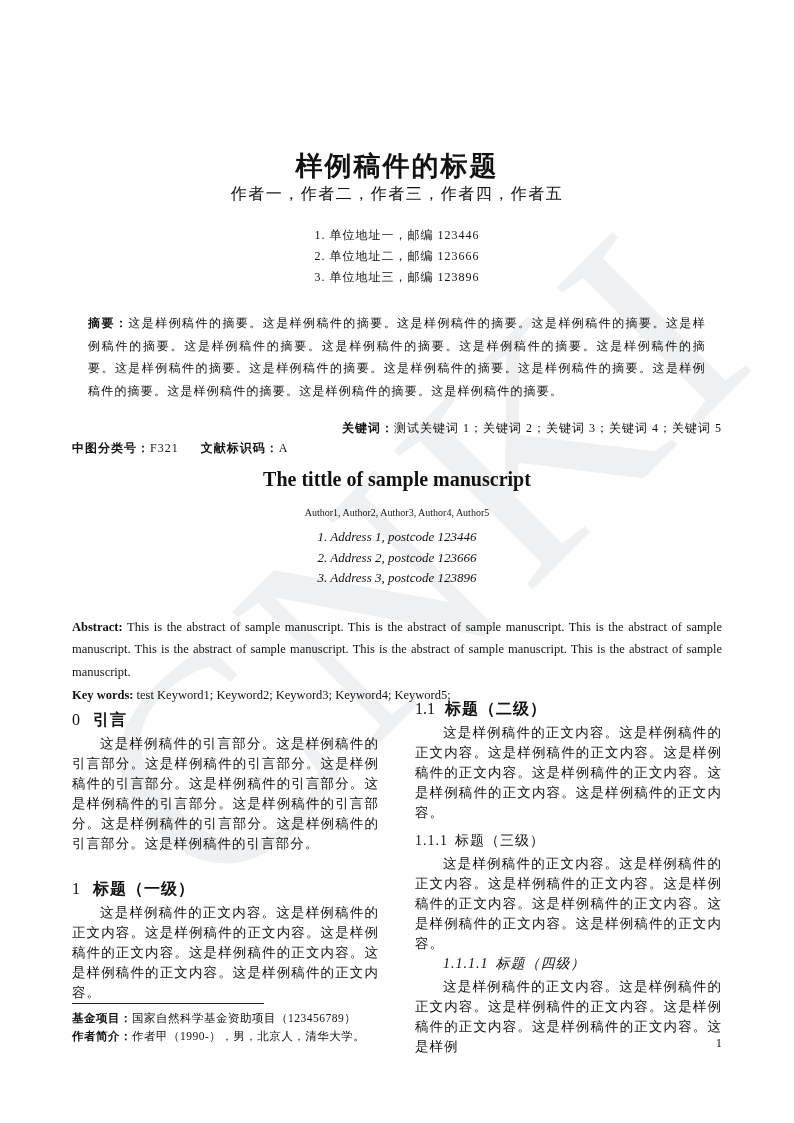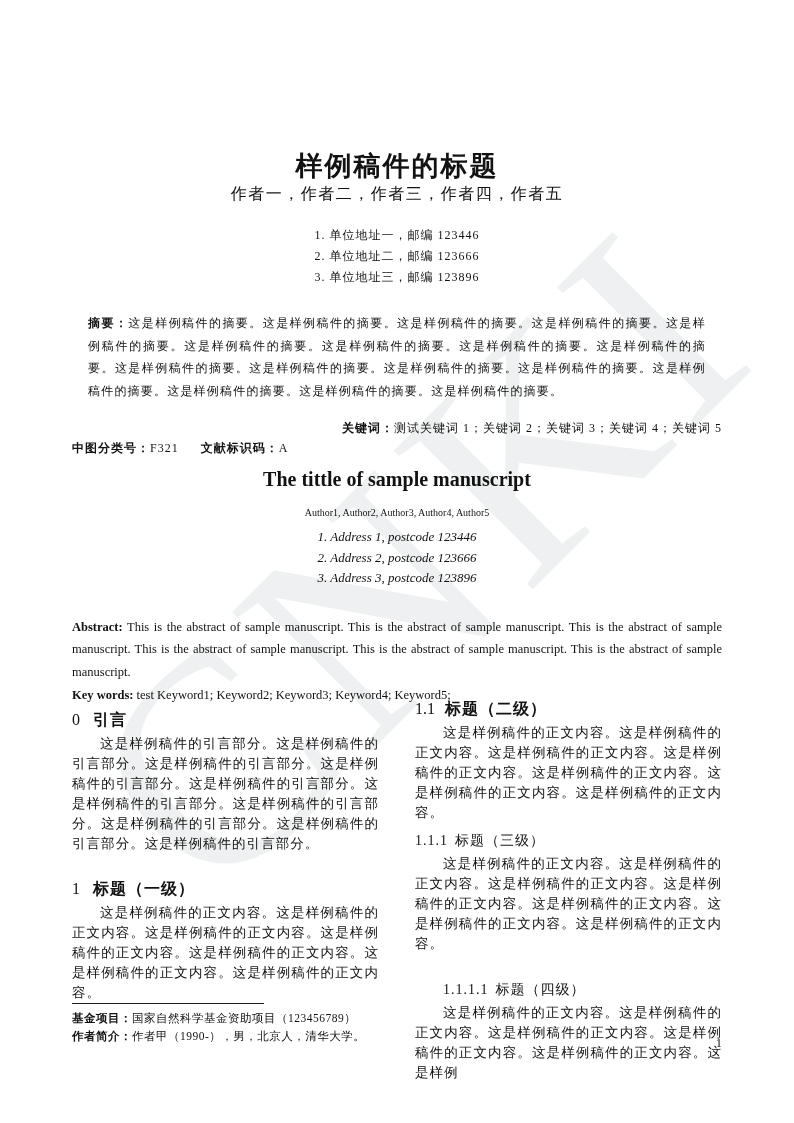--- a/index.html
+++ b/index.html
@@ -50,21 +50,21 @@
   .l2 .num{margin-right:10px;}
   .l3,.l4{font-size:14px;line-height:20px;letter-spacing:1px;}
   .l3 .num,.l4 .num{margin-right:7px;}
   .l4{padding-left:28px;}
   .bp{margin:0;font-size:13.5px;line-height:20px;letter-spacing:1.05px;text-align:justify;text-indent:28px;}
   .col-left .bh:first-child{margin-top:13px;}
   .col-right .bh:first-child{margin-top:2px;}
   .bh + .bp{margin-top:3px;}
   .bp + .l1{margin-top:24px;}
   .bp + .l3{margin-top:8px;}
-  .bp + .l4{margin-top:26px;}
+  .bp + .l4{margin-top:0;font-style:italic;}
   
   .footnote{top:1003px;}
   .fn-rule{width:192px;height:0;border-top:1.5px solid #222;margin-bottom:5px;}
   .footnote p{margin:0;font-size:11.5px;line-height:18px;letter-spacing:0.5px;}
   
   .page-number{top:1036px;text-align:right;font-size:12.5px;}
 </style>
 </head>
 <body>
 

